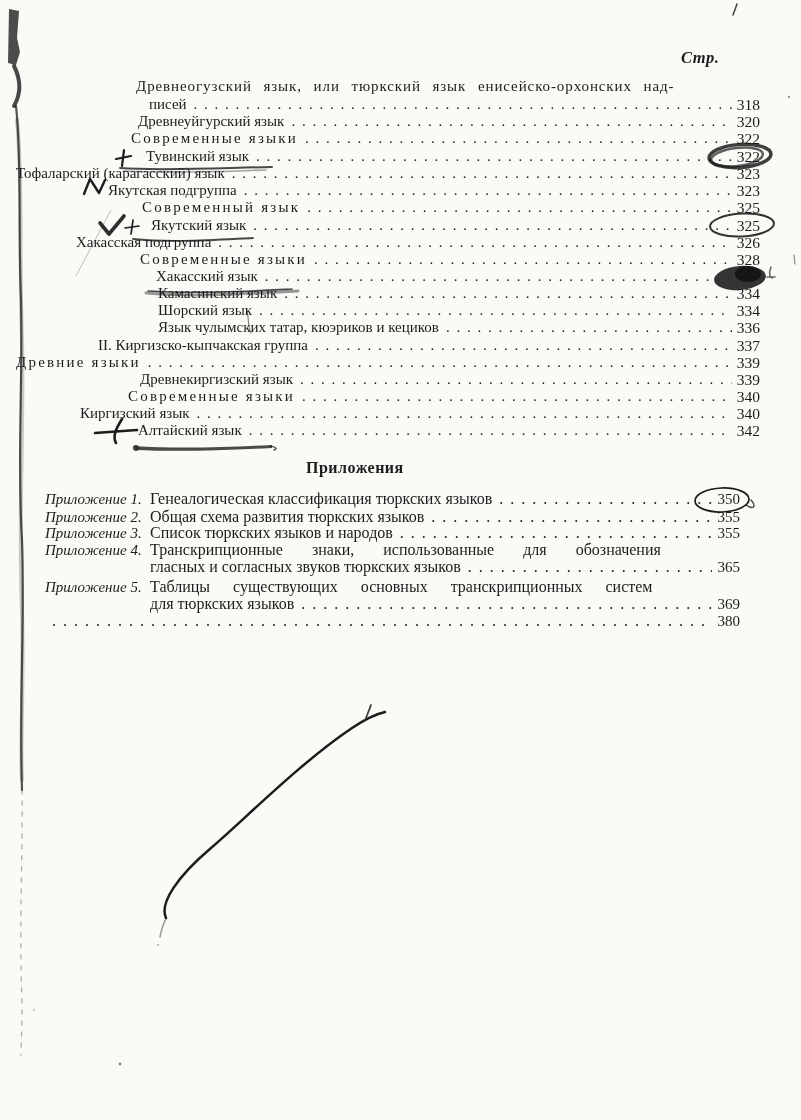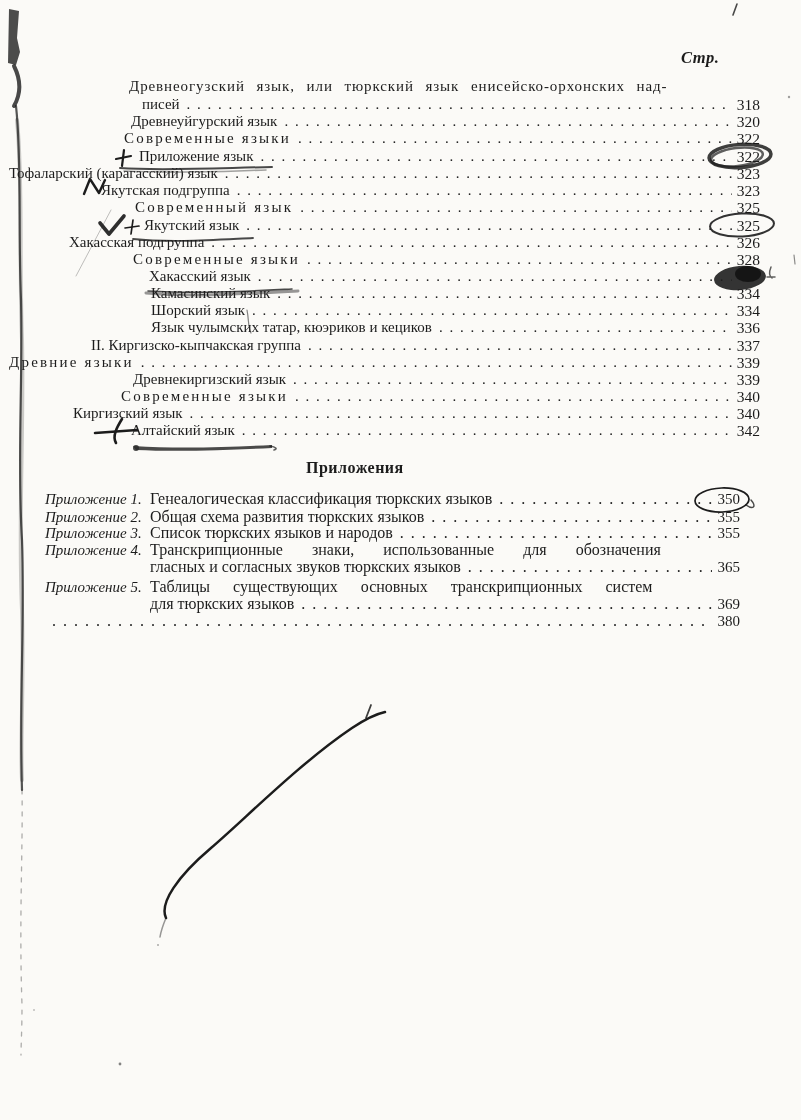--- a/index.html
+++ b/index.html
@@ -7,21 +7,21 @@
     position:relative;width:801px;height:1120px;overflow:hidden;
     background:var(--paper,#fbfaf7);
     color:var(--ink,#1c1c1c);
     font-family:Liberation Serif, serif;
   }
   .str-label{
     position:absolute;top:48px;left:681px;width:95px;
     font-style:italic;font-size:16.5px;letter-spacing:.5px;font-weight:600;
   }
   .trow{
-    position:absolute;left:9px;right:41px;display:flex;align-items:center;
+    position:absolute;left:16px;right:41px;display:flex;align-items:center;
     font-size:15px;line-height:17px;white-space:nowrap;
   }
   .arow{
     position:absolute;left:45px;right:61px;display:flex;align-items:baseline;
     font-size:16px;line-height:18px;white-space:nowrap;
   }
   .pg{min-width:28px;text-align:right;font-size:15.5px;flex-shrink:0;}
   .arow .pg{font-size:15px;}
   .leader{
     flex:1;min-width:0;overflow:hidden;white-space:nowrap;
@@ -60,21 +60,21 @@
     <span class="t">Древнеуйгурский язык</span>
     <span class="leader">. . . . . . . . . . . . . . . . . . . . . . . . . . . . . . . . . . . . . . . . . . . . . . . . . . . . . . . . . . . . . . . . . . . . . . </span>
     <span class="pg">320</span>
   </div>
   <div class="trow" style="top:130px;padding-left:115px">
     <span class="t sp">Современные языки</span>
     <span class="leader">. . . . . . . . . . . . . . . . . . . . . . . . . . . . . . . . . . . . . . . . . . . . . . . . . . . . . . . . . . . . . . . . . . . . . . </span>
     <span class="pg">322</span>
   </div>
   <div class="trow" style="top:148px;padding-left:130px">
-    <span class="t">Приложение язык</span>
+    <span class="t">Тувинский язык</span>
     <span class="leader">. . . . . . . . . . . . . . . . . . . . . . . . . . . . . . . . . . . . . . . . . . . . . . . . . . . . . . . . . . . . . . . . . . . . . . </span>
     <span class="pg">322</span>
   </div>
   <div class="trow" style="top:165px;">
     <span class="t">Тофаларский (карагасский) язык</span>
     <span class="leader">. . . . . . . . . . . . . . . . . . . . . . . . . . . . . . . . . . . . . . . . . . . . . . . . . . . . . . . . . . . . . . . . . . . . . . </span>
     <span class="pg">323</span>
   </div>
   <div class="trow" style="top:182px;padding-left:92px">
     <span class="t">Якутская подгруппа</span>

